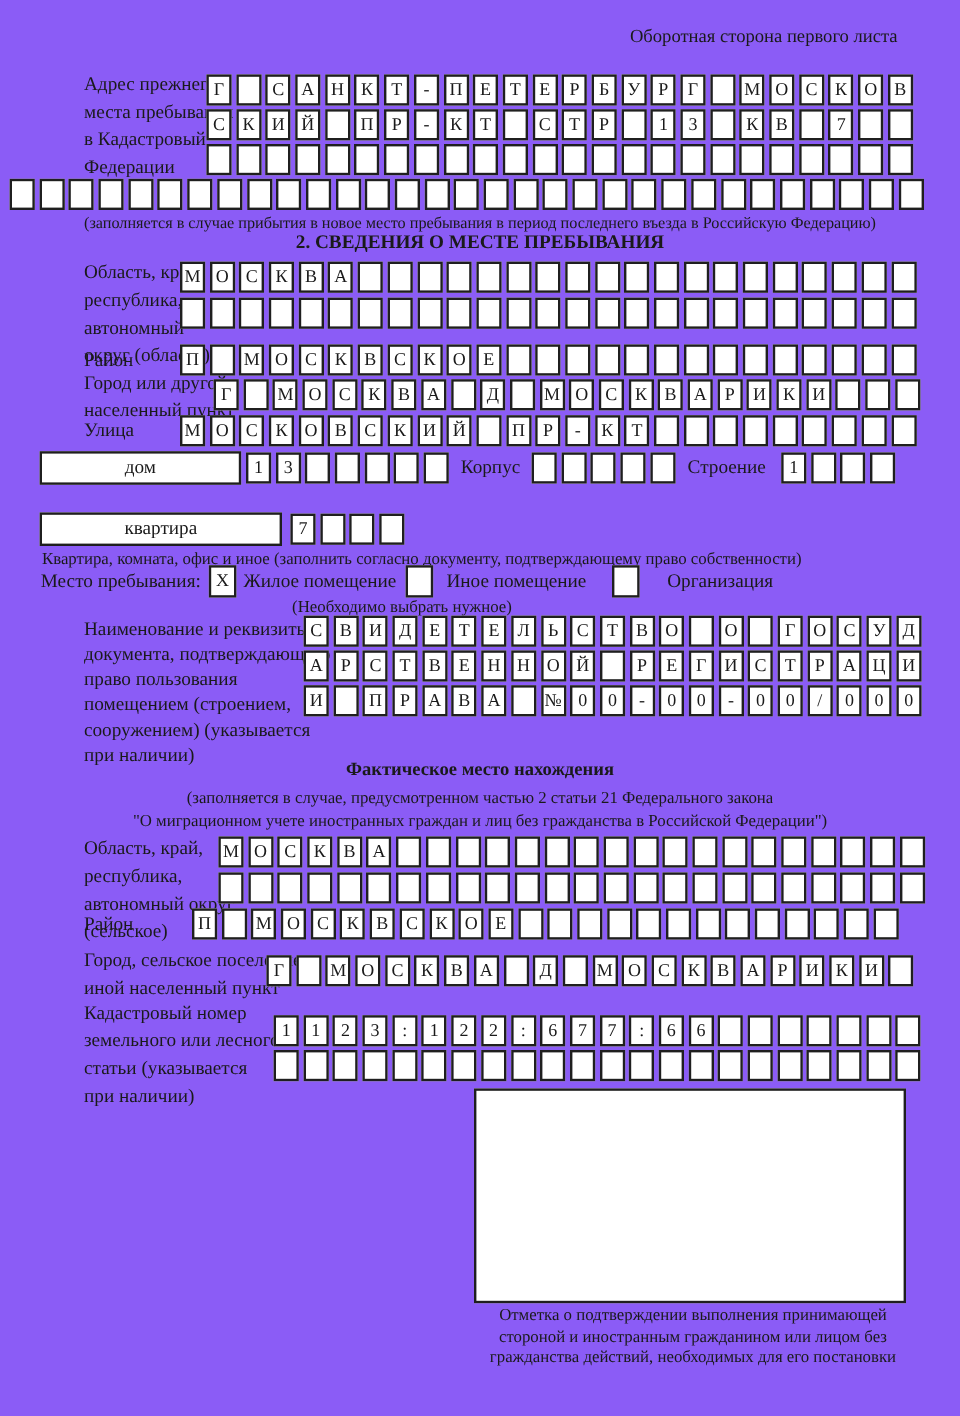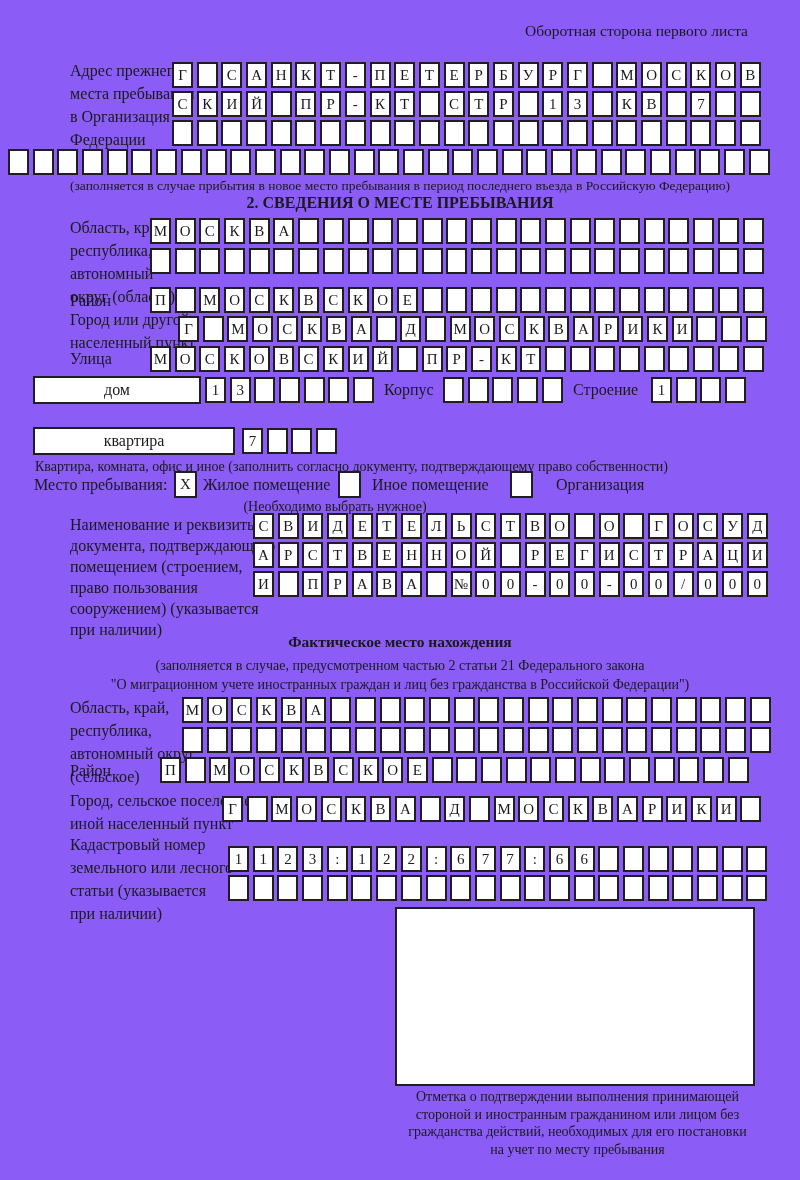--- a/index.html
+++ b/index.html
@@ -29,21 +29,21 @@
 </head>
 <body>
 
 <div class="page">
 
   <div class="abs label" style="top:22px;right:52px;font-size:15.5px;">Оборотная сторона первого листа</div>
 
   <div class="abs lines lh23 label" style="left:70px;top:62px;">
       <div class="line">Адрес прежнего</div>
       <div class="line">места пребывания</div>
-      <div class="line">в Организация</div>
+      <div class="line">в Кадастровый</div>
       <div class="line">Федерации</div>
     </div>
 
   <div class="grid" style="left:172px;top:62px;">
       <span class="cell">Г</span>
       <span class="cell"></span>
       <span class="cell">С</span>
       <span class="cell">А</span>
       <span class="cell">Н</span>
       <span class="cell">К</span>
@@ -359,22 +359,22 @@
   <div class="abs chk" style="left:510px;top:471px;">
     <span></span>
   </div>
   <div class="abs label" style="left:556px;top:476px;">Организация</div>
 
   <div class="abs small" style="left:155px;top:499px;width:360px;text-align:center;font-size:14px;">(Необходимо выбрать нужное)</div>
 
   <div class="abs lines lh21 label" style="left:70px;top:516px;">
       <div class="line">Наименование и реквизиты</div>
       <div class="line">документа, подтверждающего</div>
+      <div class="line">право пользования</div>
       <div class="line">помещением (строением,</div>
-      <div class="line">право пользования</div>
       <div class="line">сооружением) (указывается</div>
       <div class="line">при наличии)</div>
     </div>
   <div class="grid" style="left:253px;top:513px;">
       <span class="cell">С</span>
       <span class="cell">В</span>
       <span class="cell">И</span>
       <span class="cell">Д</span>
       <span class="cell">Е</span>
       <span class="cell">Т</span>
@@ -616,16 +616,15 @@
       <span class="cell"></span>
       <span class="cell"></span>
       <span class="cell"></span>
     </div>
 
   <div class="abs stampbox" style="left:395px;top:907px;width:360px;height:179px;"></div>
   <div class="abs lines lh18 small" style="left:390px;top:1089px;width:375px;font-size:14px;">
       <div class="line">Отметка о подтверждении выполнения принимающей</div>
       <div class="line">стороной и иностранным гражданином или лицом без</div>
       <div class="line">гражданства действий, необходимых для его постановки</div>
-      <div class="line">на учет по месту пребывания</div>
     </div>
 
 </div>
 
 </body></html>

